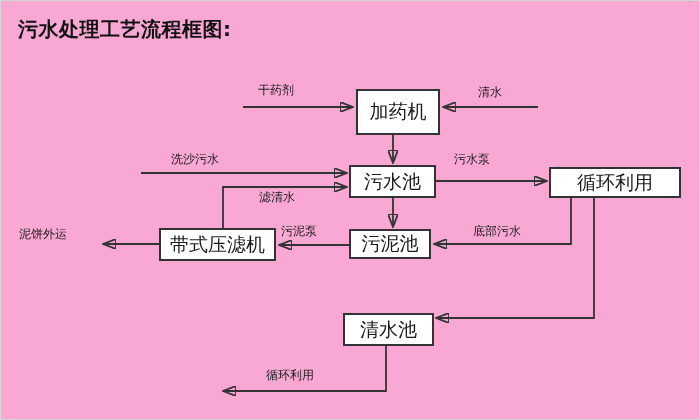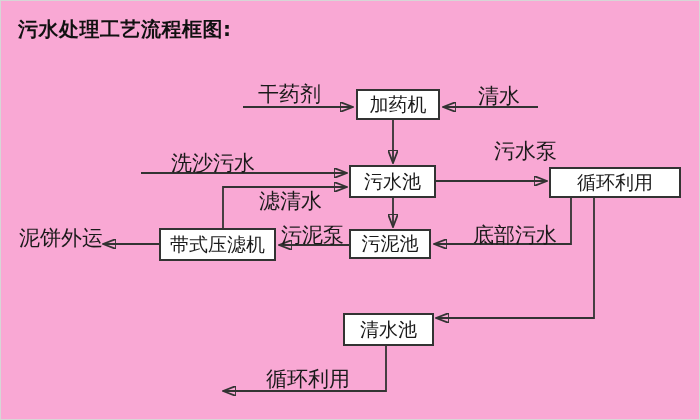--- a/index.html
+++ b/index.html
@@ -22,40 +22,40 @@
     position:absolute;
     border:2px solid #333;
     background:#fff;
     display:flex;align-items:center;justify-content:center;
     font-size:19px;color:#1a1a1a;
     box-sizing:border-box;
     white-space:nowrap;
   }
   .elabel{
     position:absolute;
-    font-size:21px;color:#1a1a1a;
+    font-size:12px;color:#1a1a1a;
     white-space:nowrap;line-height:1;
   }
   svg.wires{position:absolute;left:0;top:0;width:700px;height:420px;}
   svg.wires path{fill:none;stroke:#333;stroke-width:1.8;}
 
   
-  #n-dosing   {left:355px;top:88px;  width:84px; height:31px;}
+  #n-dosing   {left:355px;top:88px;  width:84px; height:46px;}
   #n-sewage   {left:348px;top:164px; width:87px; height:33px;}
   #n-tower    {left:548px;top:166px; width:132px;height:31px;}
   #n-sludge   {left:348px;top:228px; width:82px; height:30px;}
   #n-belt     {left:158px;top:227px; width:117px;height:33px;}
   #n-clean    {left:342px;top:312px; width:91px; height:33px;}
 
   
   #l-dry     {left:257px;top:83px;}
   #l-clear   {left:477px;top:85px;}
   #l-sand    {left:170px;top:152px;}
   #l-filter  {left:258px;top:190px;}
-  #l-pump    {left:453px;top:140px;margin-left:40px;}
+  #l-pump    {left:453px;top:152px;}
   #l-bottom  {left:472px;top:224px;}
   #l-sludgep {left:280px;top:224px;}
   #l-mudcake {left:18px; top:227px;}
   #l-recycle {left:265px;top:368px;}
 </style>
 </head>
 <body>
 
 <div id="stage">
 

